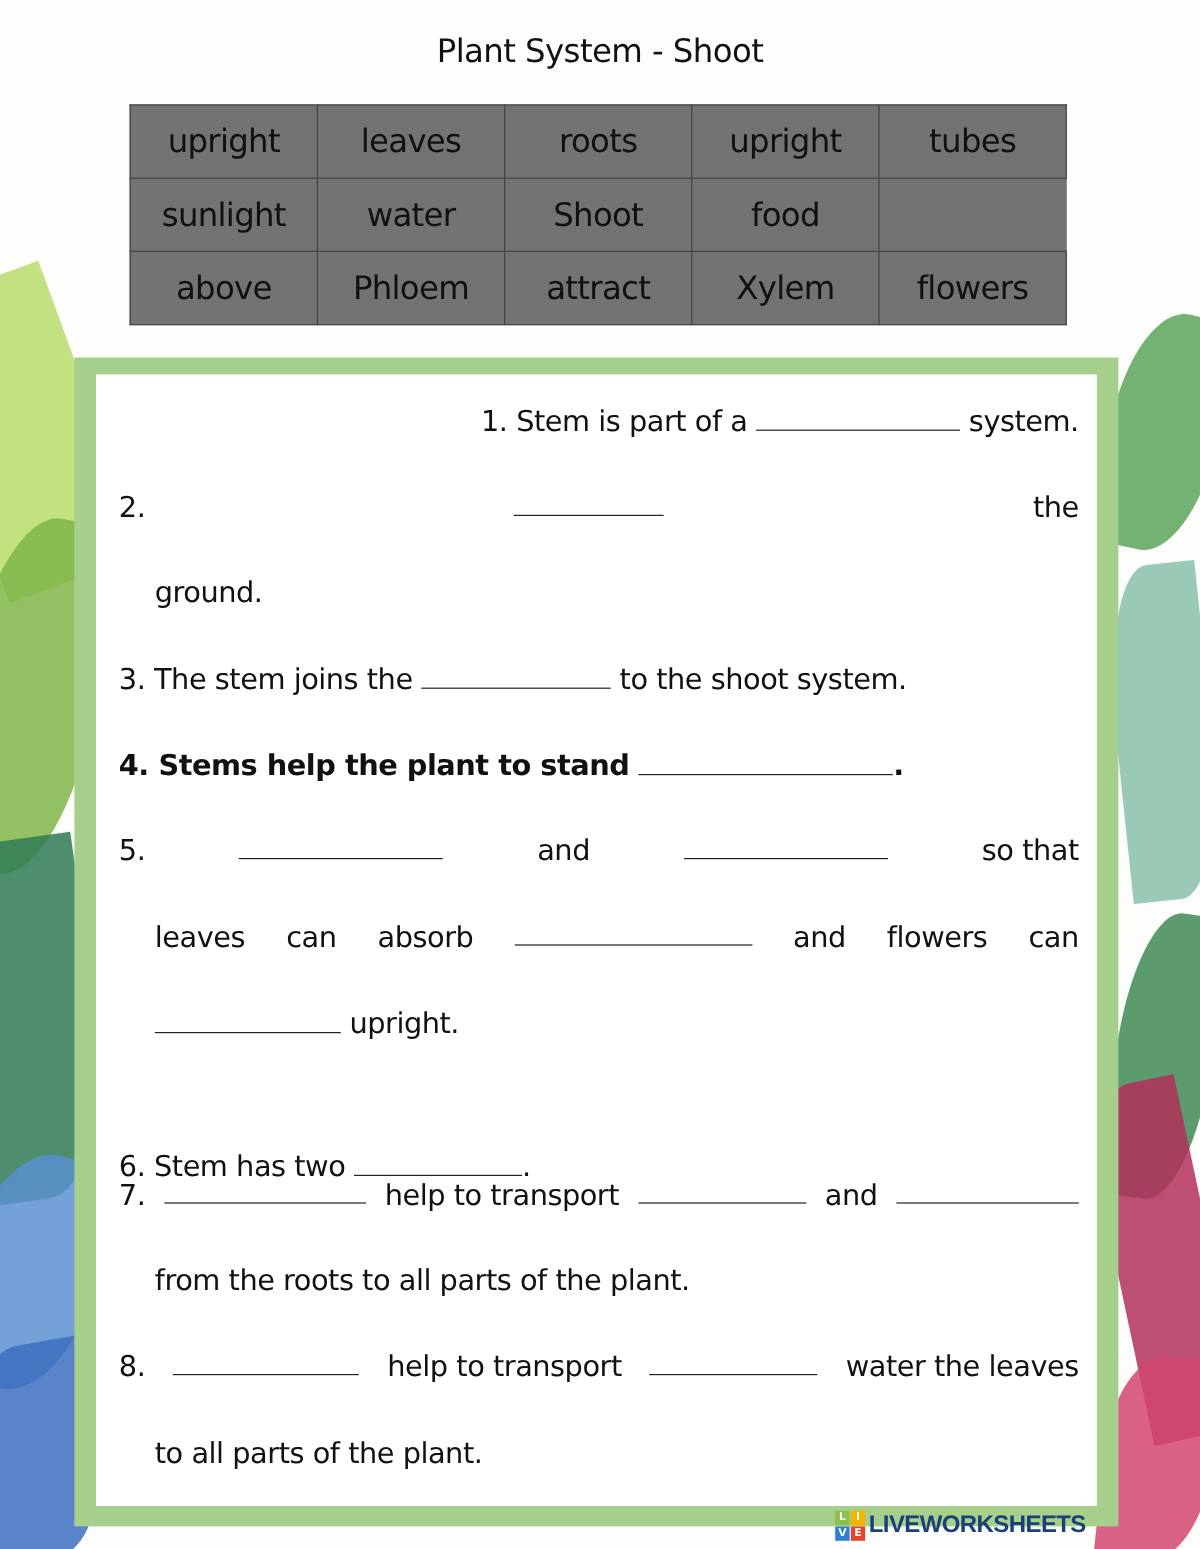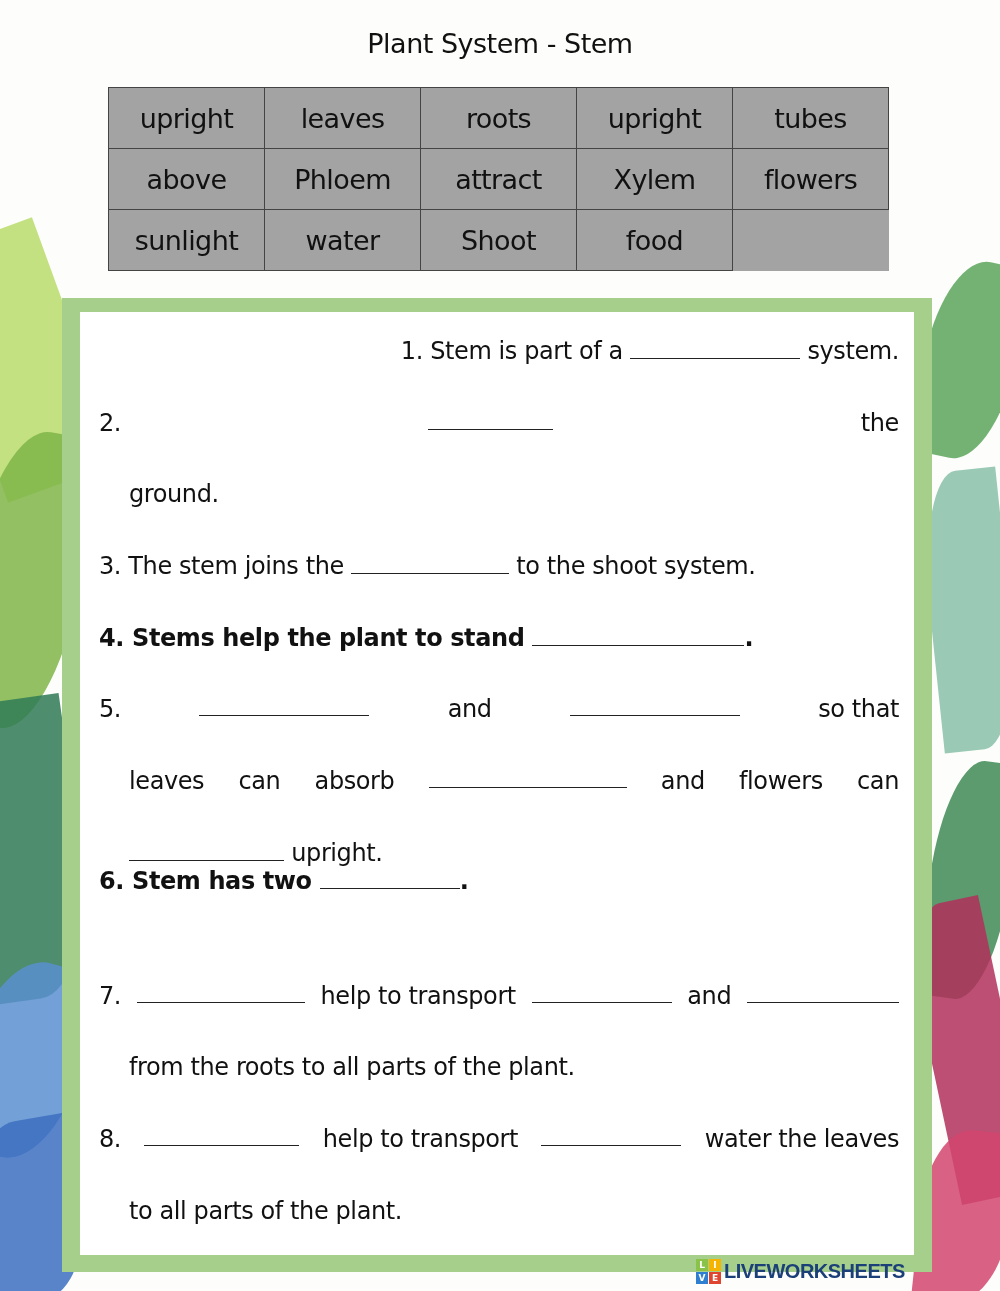--- a/index.html
+++ b/index.html
@@ -1,19 +1,19 @@
 <!DOCTYPE html>
 <html><head>
 <meta charset="utf-8">
 <style>
   html,body{margin:0;padding:0;}
   body{width:1000px;height:1291px;position:relative;overflow:hidden;background:#fdfefb;font-family:"DejaVu Sans","Liberation Sans",sans-serif;color:#111;}
   .leaf{position:absolute;border-radius:50% 0 50% 0;opacity:.85;}
   .title{position:absolute;left:0;width:1000px;top:28px;text-align:center;font-size:27px;letter-spacing:-0.5px;}
-  table.bank{position:absolute;left:108px;top:87px;border-collapse:collapse;background:#a3a3a3;}
+  table.bank{position:absolute;left:108px;top:87px;border-collapse:collapse;background:#737373;}
   table.bank td{width:155px;height:60px;border:1.3px solid #444;text-align:center;font-size:27px;letter-spacing:-0.6px;padding:0;}
   table.bank td.empty{border:none;border-top:1.3px solid #444;background:transparent;}
   .frame{position:absolute;left:62px;top:298px;width:870px;height:974px;background:#a5cf8a;}
   .inner{position:absolute;left:80px;top:312px;width:834px;height:943px;background:#fff;}
   .q{position:absolute;left:99px;width:800px;font-size:24px;letter-spacing:-0.4px;white-space:nowrap;}
   .q.just{display:flex;justify-content:space-between;}
   .blank{display:inline-block;border-bottom:1.6px solid #222;height:20px;vertical-align:baseline;}
   .logo{position:absolute;left:696px;top:1254px;height:34px;display:flex;align-items:center;}
   .logo .cubes{display:grid;grid-template-columns:12px 12px;grid-template-rows:12px 12px;gap:1px;margin-right:3px;}
   .logo .cubes span{font-size:9px;font-weight:bold;color:#fff;text-align:center;line-height:12px;}
@@ -28,44 +28,44 @@
   <div class="leaf" style="left:-40px;top:700px;width:120px;height:300px;background:#2f7a55;transform:rotate(-8deg);"></div>
   <div class="leaf" style="left:-30px;top:960px;width:110px;height:200px;background:#5b8fd0;transform:rotate(15deg);"></div>
   <div class="leaf" style="left:-20px;top:1120px;width:100px;height:180px;background:#3d6fc0;transform:rotate(-10deg);"></div>
   <div class="leaf" style="left:925px;top:260px;width:90px;height:200px;background:#5aa45a;transform:rotate(12deg);"></div>
   <div class="leaf" style="left:930px;top:470px;width:80px;height:280px;background:#88c0a8;transform:rotate(-6deg);"></div>
   <div class="leaf" style="left:930px;top:760px;width:80px;height:240px;background:#3f8a55;transform:rotate(8deg);"></div>
   <div class="leaf" style="left:930px;top:900px;width:80px;height:300px;background:#b0305a;transform:rotate(-12deg);"></div>
   <div class="leaf" style="left:920px;top:1130px;width:90px;height:170px;background:#d2456e;transform:rotate(6deg);"></div>
 </div>
 
-<div class="title">Plant System - Stem</div>
+<div class="title">Plant System - Shoot</div>
 
 <table class="bank">
   <tbody>
       <tr>
     <td>upright</td>
     <td>leaves</td>
     <td>roots</td>
     <td>upright</td>
     <td>tubes</td>
   </tr>
   <tr>
+    <td>sunlight</td>
+    <td>water</td>
+    <td>Shoot</td>
+    <td>food</td>
+    <td class="empty"></td>
+  </tr>
+  <tr>
     <td>above</td>
     <td>Phloem</td>
     <td>attract</td>
     <td>Xylem</td>
     <td>flowers</td>
-  </tr>
-  <tr>
-    <td>sunlight</td>
-    <td>water</td>
-    <td>Shoot</td>
-    <td>food</td>
-    <td class="empty"></td>
   </tr>
 </tbody>
   </table>
 
 <div class="frame"></div>
 <div class="inner"></div>
 
 <div class="q" style="top:337px;text-align:right;">
   <span>1.</span>
   <span>Stem is part of a</span>
@@ -107,21 +107,21 @@
   <span class="blank" style="width:198px;"></span>
   <span>and</span>
   <span>flowers</span>
   <span>can</span>
 </div>
 <div class="q" style="left:129px;top:839px;">
   <span class="blank" style="width:155px;"></span>
   <span>upright.</span>
 </div>
 
-<div class="q" style="top:867px;font-weight:bold;">
+<div class="q" style="top:958px;">
   <span>6.</span>
   <span>Stem has two</span>
   <span class="blank" style="width:140px;"></span><span>.</span>
 </div>
 
 <div class="q just" style="top:982px;">
   <span>7.</span>
   <span class="blank" style="width:168px;"></span>
   <span>help to transport</span>
   <span class="blank" style="width:140px;"></span>

